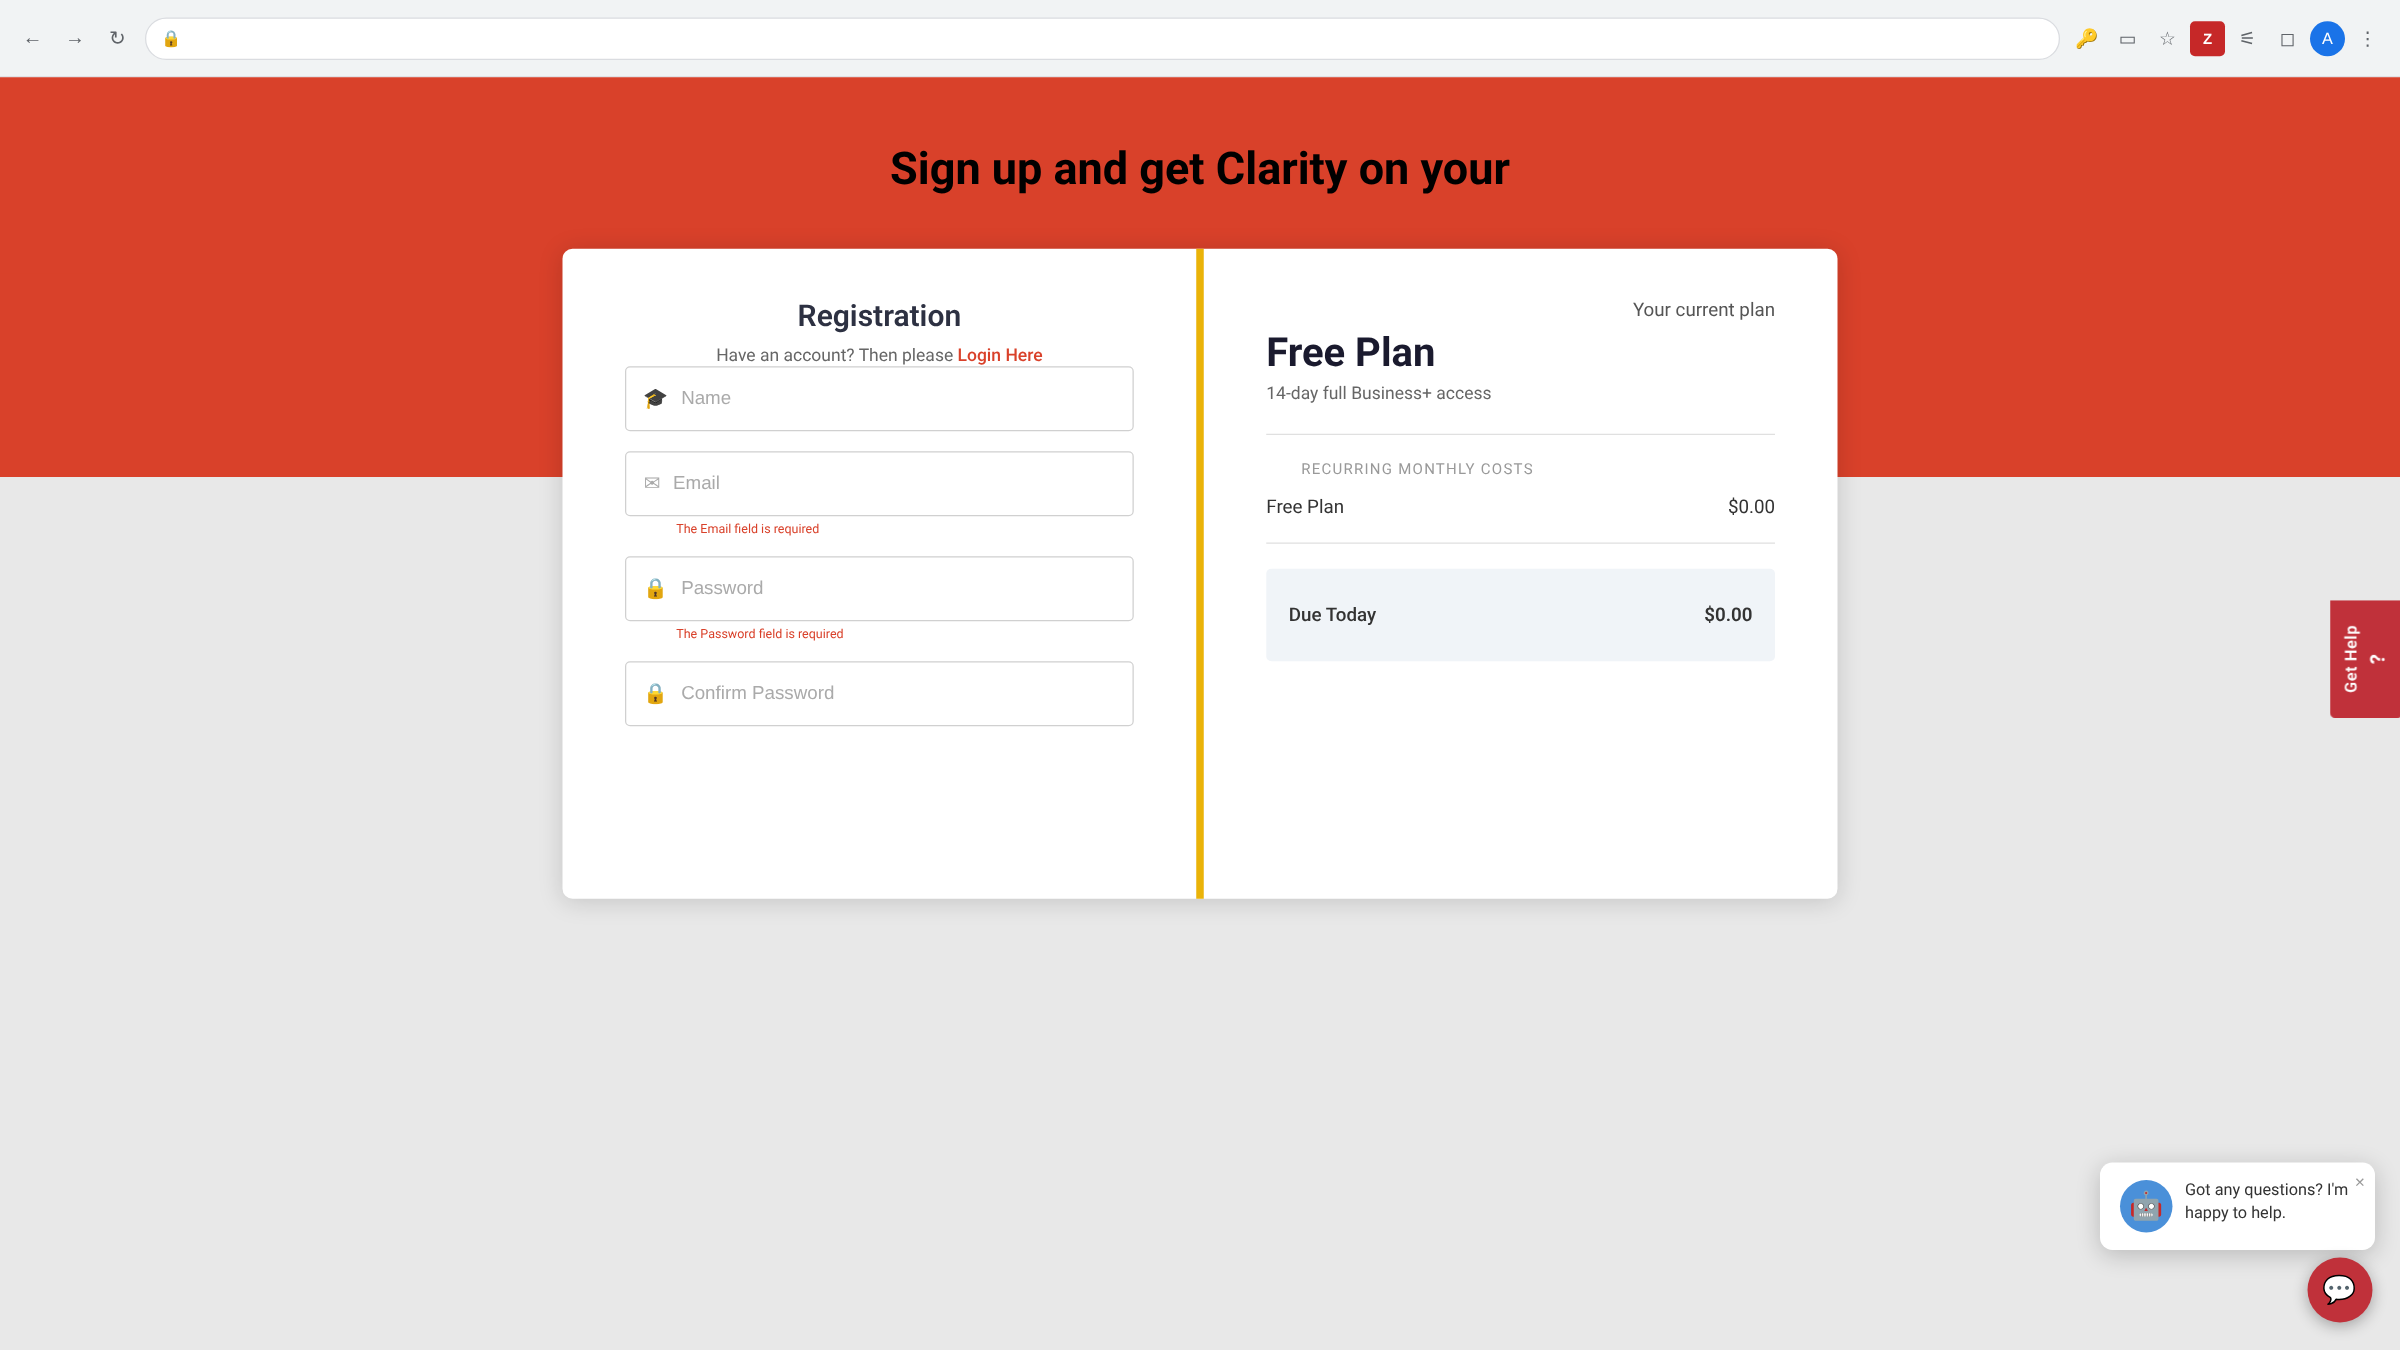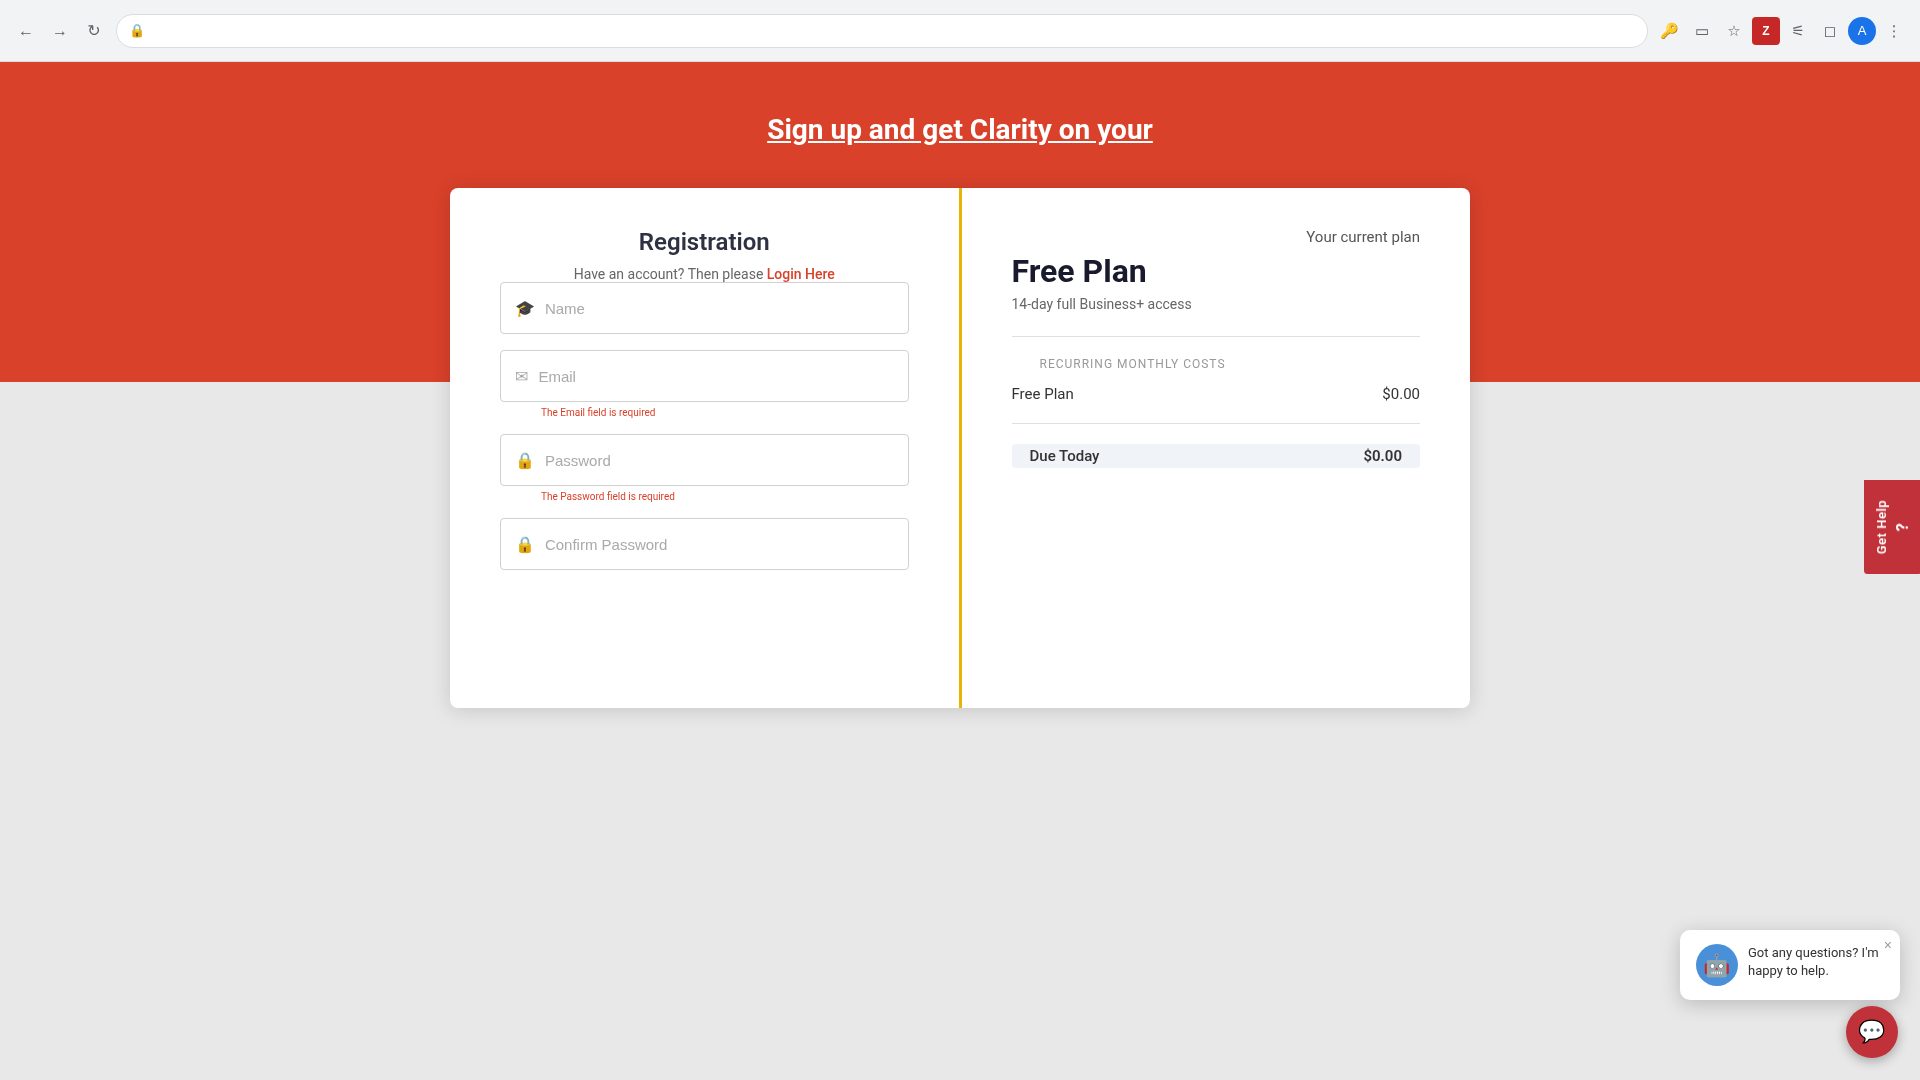--- a/index.html
+++ b/index.html
@@ -92,25 +92,24 @@
       padding: 0;
     }
 
     
     .hero {
       background: #d9412a;
       padding: 50px 20px 60px;
       text-align: center;
     }
     .hero-title {
-      color: #ffffff;
-      font-size: 28px;
+      color: #000000;
+      font-size: 36px;
       font-weight: 700;
       line-height: 1.3;
-      text-decoration: underline;
     }
 
     
     .main-container {
       max-width: 1060px;
       margin: 0 auto;
       padding: 0 20px 40px;
       position: relative;
       top: -20px;
     }
@@ -119,21 +118,21 @@
       border-radius: 8px;
       box-shadow: 0 2px 20px rgba(0,0,0,0.15);
       display: flex;
       min-height: 520px;
     }
 
     
     .left-panel {
       flex: 1;
       padding: 40px 50px;
-      border-right: 3px solid #eab308;
+      border-right: 6px solid #eab308;
     }
     .panel-title {
       font-size: 24px;
       font-weight: 600;
       color: #2d3142;
       text-align: center;
       margin-bottom: 10px;
     }
     .have-account {
       text-align: center;
@@ -233,21 +232,21 @@
     .cost-row {
       display: flex;
       justify-content: space-between;
       font-size: 15px;
       color: #333;
       margin-bottom: 8px;
     }
     .due-today-box {
       background: #f0f4f8;
       border-radius: 4px;
-      padding: 3px 18px;
+      padding: 28px 18px;
       display: flex;
       justify-content: space-between;
       align-items: center;
       margin-top: 20px;
     }
     .due-today-label {
       font-size: 15px;
       color: #333;
       font-weight: 500;
     }

